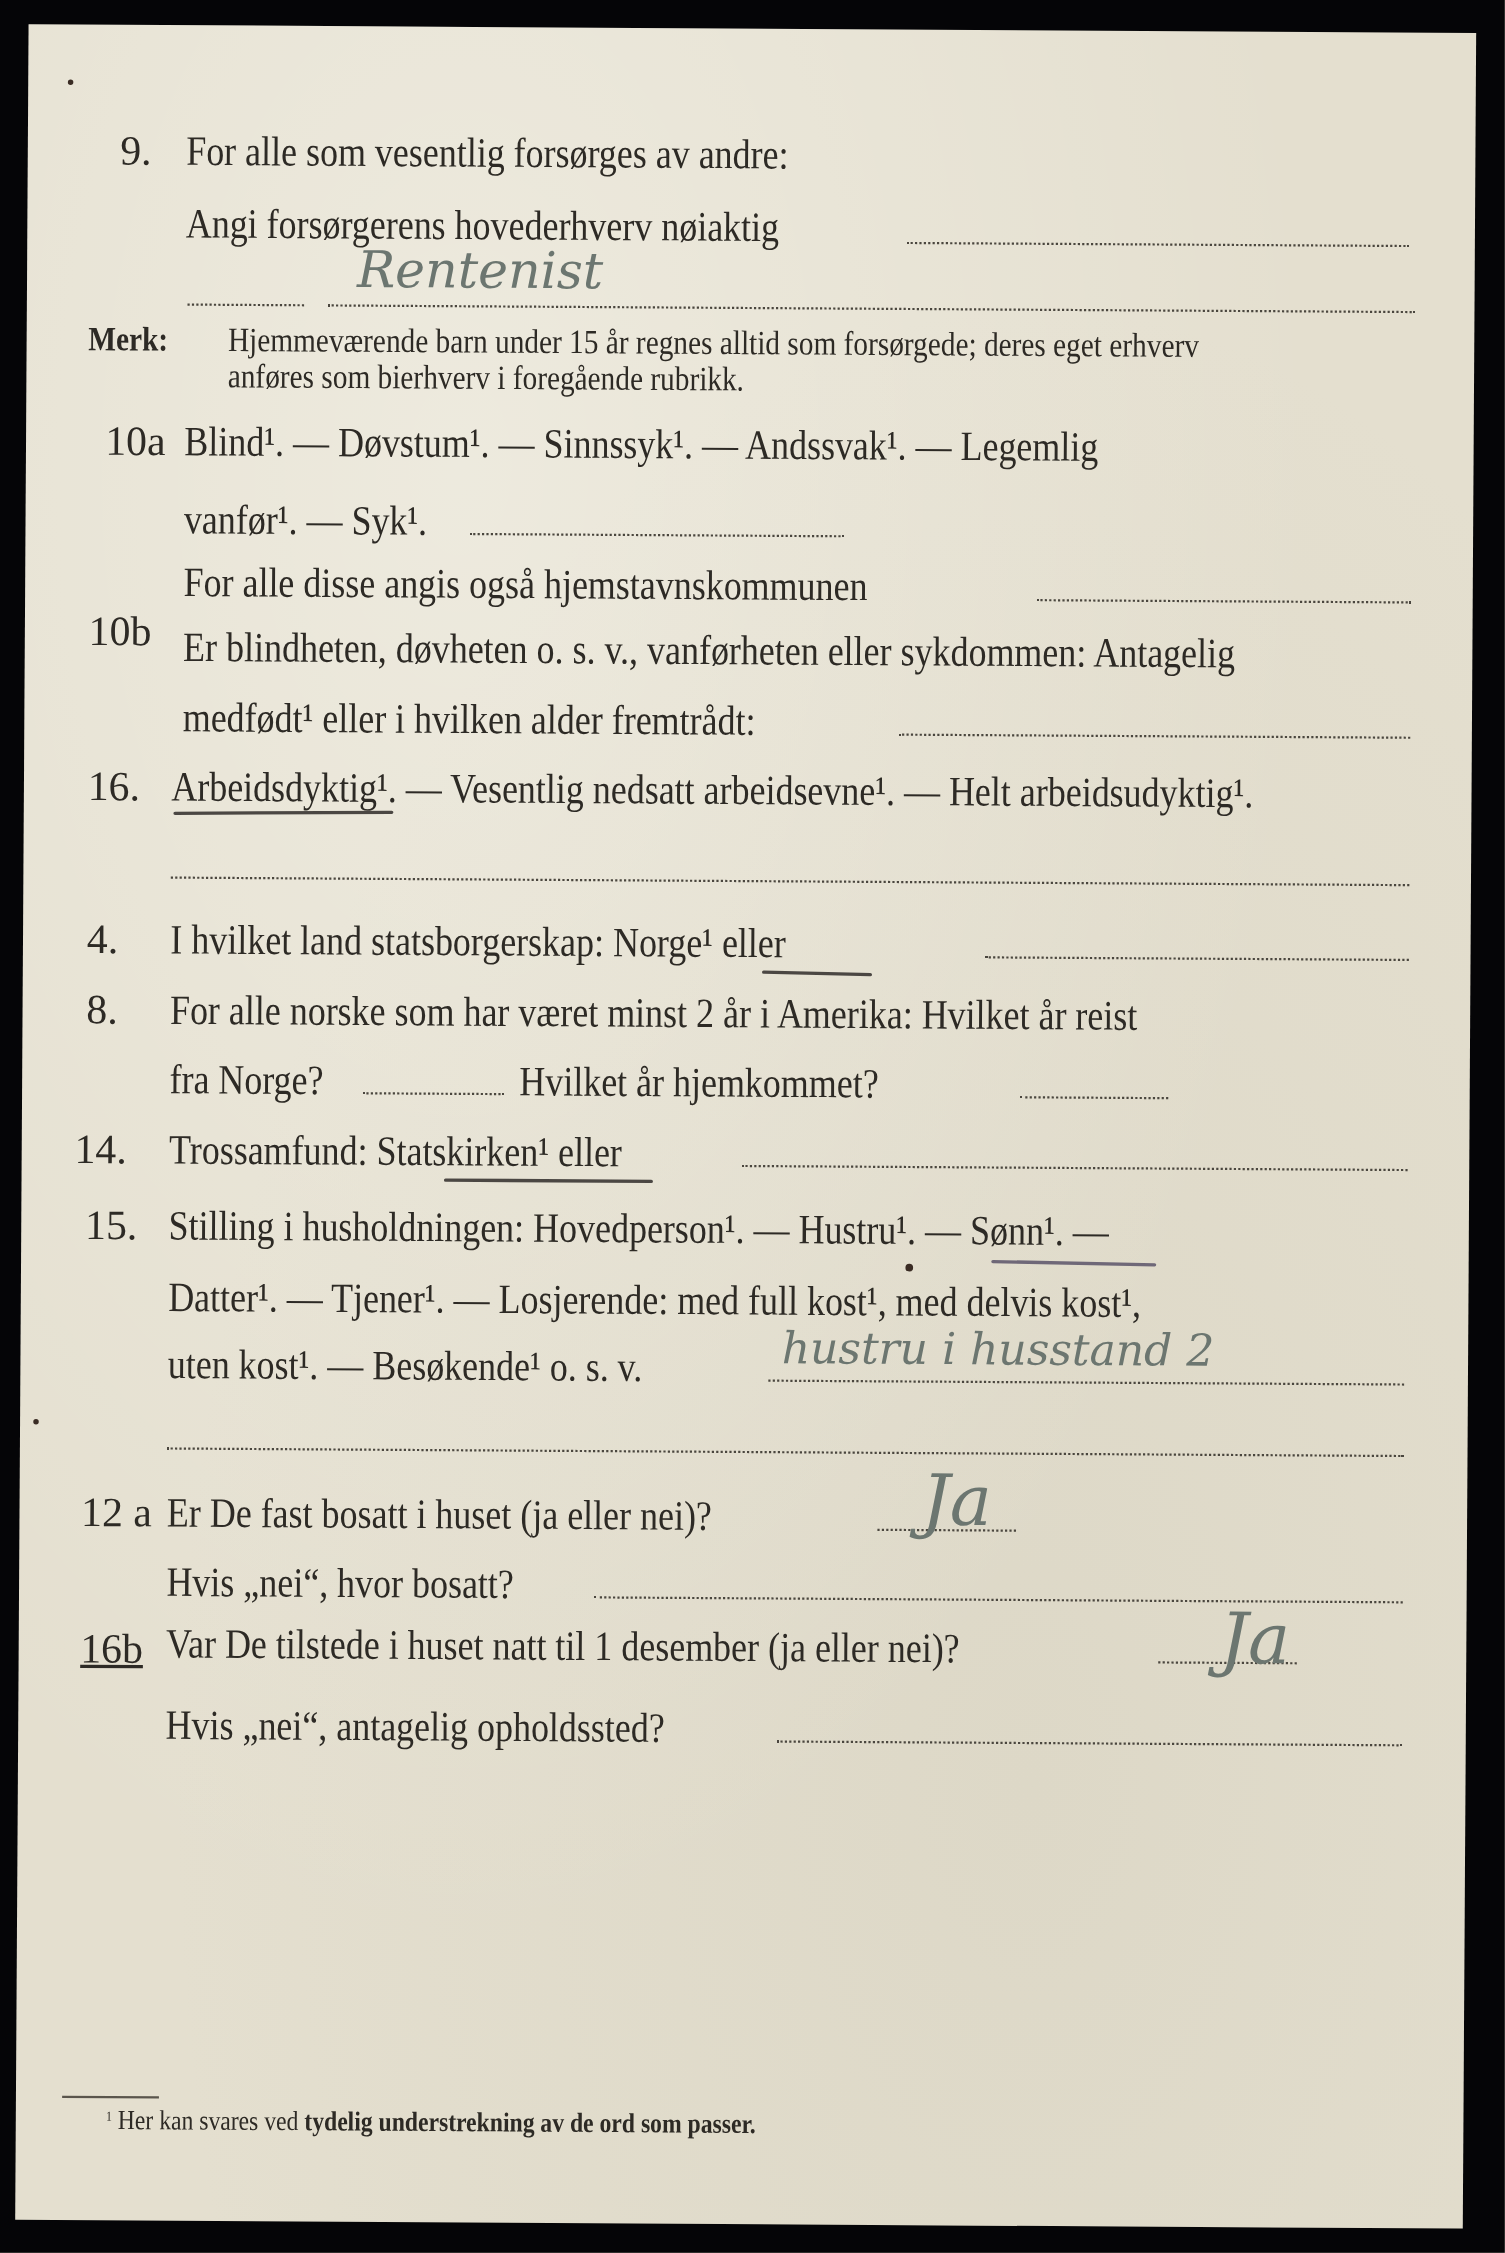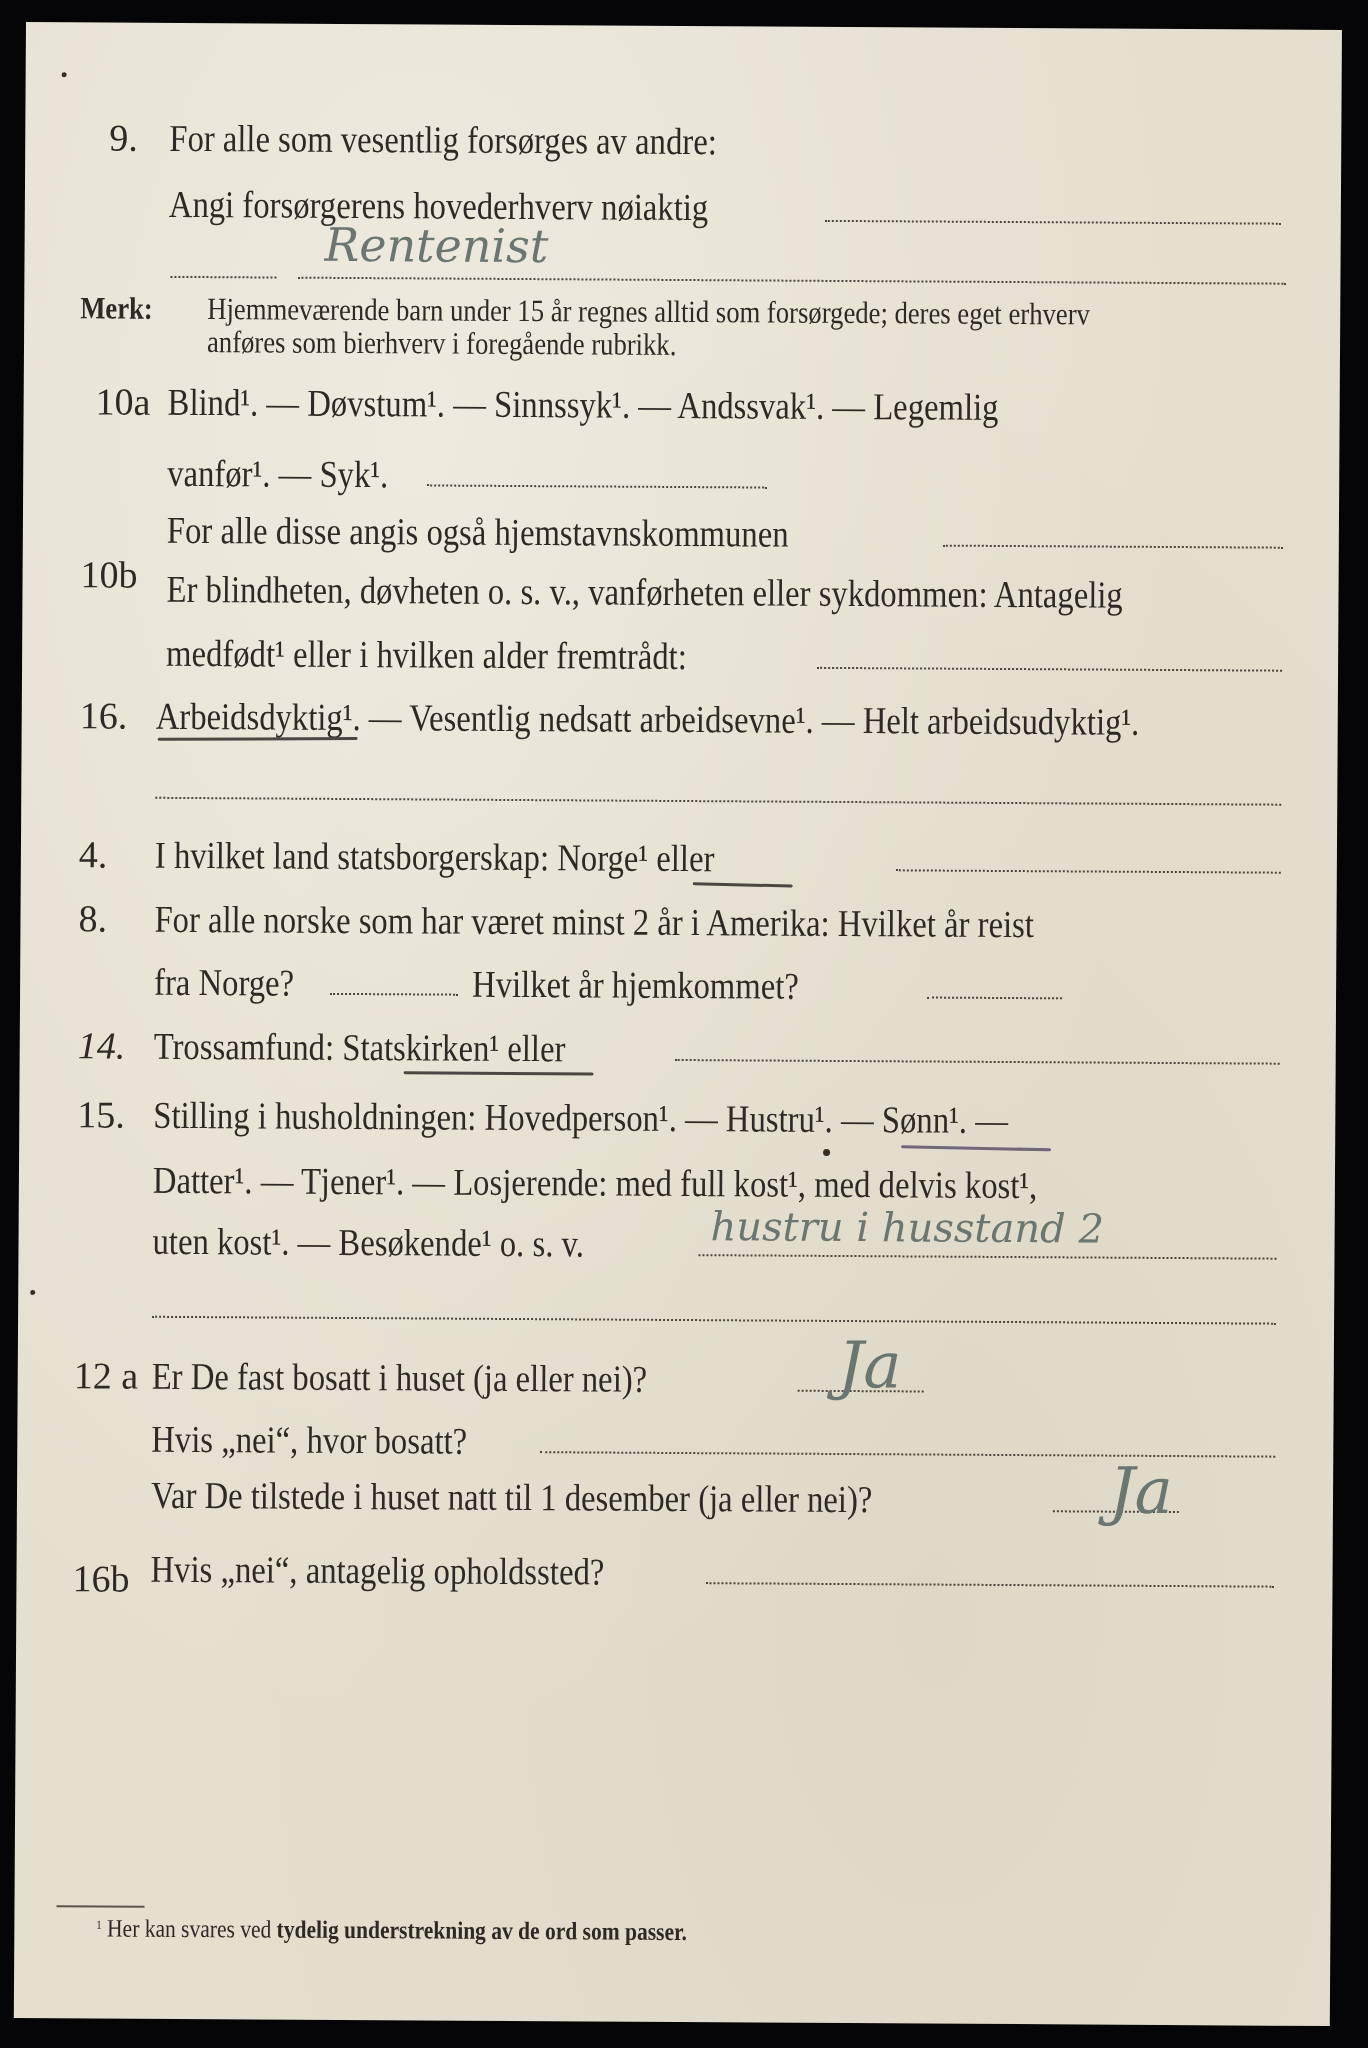--- a/index.html
+++ b/index.html
@@ -70,21 +70,21 @@
   <div class="ul" style="left:672px;top:857px;width:100px;transform:rotate(1deg);"></div>
   <div class="dots" style="left:875px;top:842px;width:385px;"></div>
 
   <div class="num" style="left:58px;top:877px;">8.</div>
   <div class="ln cond" style="left:134px;top:877px;">For alle norske som har været minst 2 år i Amerika: Hvilket år reist</div>
   <div class="ln cond" style="left:134px;top:940px;">fra Norge?</div>
   <div class="dots" style="left:310px;top:969px;width:128px;"></div>
   <div class="ln cond" style="left:452px;top:940px;">Hvilket år hjemkommet?</div>
   <div class="dots" style="left:907px;top:969px;width:135px;"></div>
 
-  <div class="num" style="left:58px;top:1004px;font-style:italic;">14.</div>
+  <div class="num" style="left:48px;top:1004px;">14.</div>
   <div class="ln cond" style="left:134px;top:1004px;">
     <span>Trossamfund: </span><span>Statskirken¹</span><span> eller</span>
   </div>
   <div class="ul" style="left:384px;top:1047px;width:190px;"></div>
   <div class="dots" style="left:655px;top:1033px;width:605px;"></div>
 
   <div class="num" style="left:58px;top:1073px;">15.</div>
   <div class="ln cond" style="left:134px;top:1073px;">
     <span>Stilling i husholdningen: Hovedperson¹. — </span><span>Hustru¹.</span><span> — Sønn¹. —</span>
   </div>
@@ -96,21 +96,21 @@
   <div class="dots" style="left:680px;top:1228px;width:578px;"></div>
   <div class="dots" style="left:134px;top:1293px;width:1124px;"></div>
 
   <div class="num" style="left:56px;top:1334px;">12 a</div>
   <div class="ln cond" style="left:134px;top:1334px;">Er De fast bosatt i huset (ja eller nei)?</div>
   <div class="dots" style="left:780px;top:1363px;width:126px;"></div>
   <div class="hand" style="left:820px;top:1306px;font-size:64px;">Ja</div>
   <div class="ln cond" style="left:134px;top:1397px;">Hvis „nei“, hvor bosatt?</div>
   <div class="dots" style="left:523px;top:1426px;width:735px;"></div>
 
-  <div class="num" style="left:56px;top:1537px;">16b</div>
+  <div class="num" style="left:56px;top:1458px;text-decoration:underline;">16b</div>
   <div class="ln cond" style="left:134px;top:1453px;">Var De tilstede i huset natt til 1 desember (ja eller nei)?</div>
   <div class="dots" style="left:1036px;top:1482px;width:126px;"></div>
   <div class="hand" style="left:1092px;top:1430px;font-size:64px;">Ja</div>
   <div class="ln cond" style="left:134px;top:1527px;">Hvis „nei“, antagelig opholdssted?</div>
   <div class="dots" style="left:690px;top:1556px;width:568px;"></div>
 
   <div style="position:absolute;left:42px;top:1883px;width:88px;height:0;border-top:2px solid #5a554c;"></div>
   <div class="ln cond foot" style="left:82px;top:1893px;">
     <span class="sup">1</span>
     <span>Her kan svares ved </span><b>tydelig understrekning av de ord som passer.</b>

